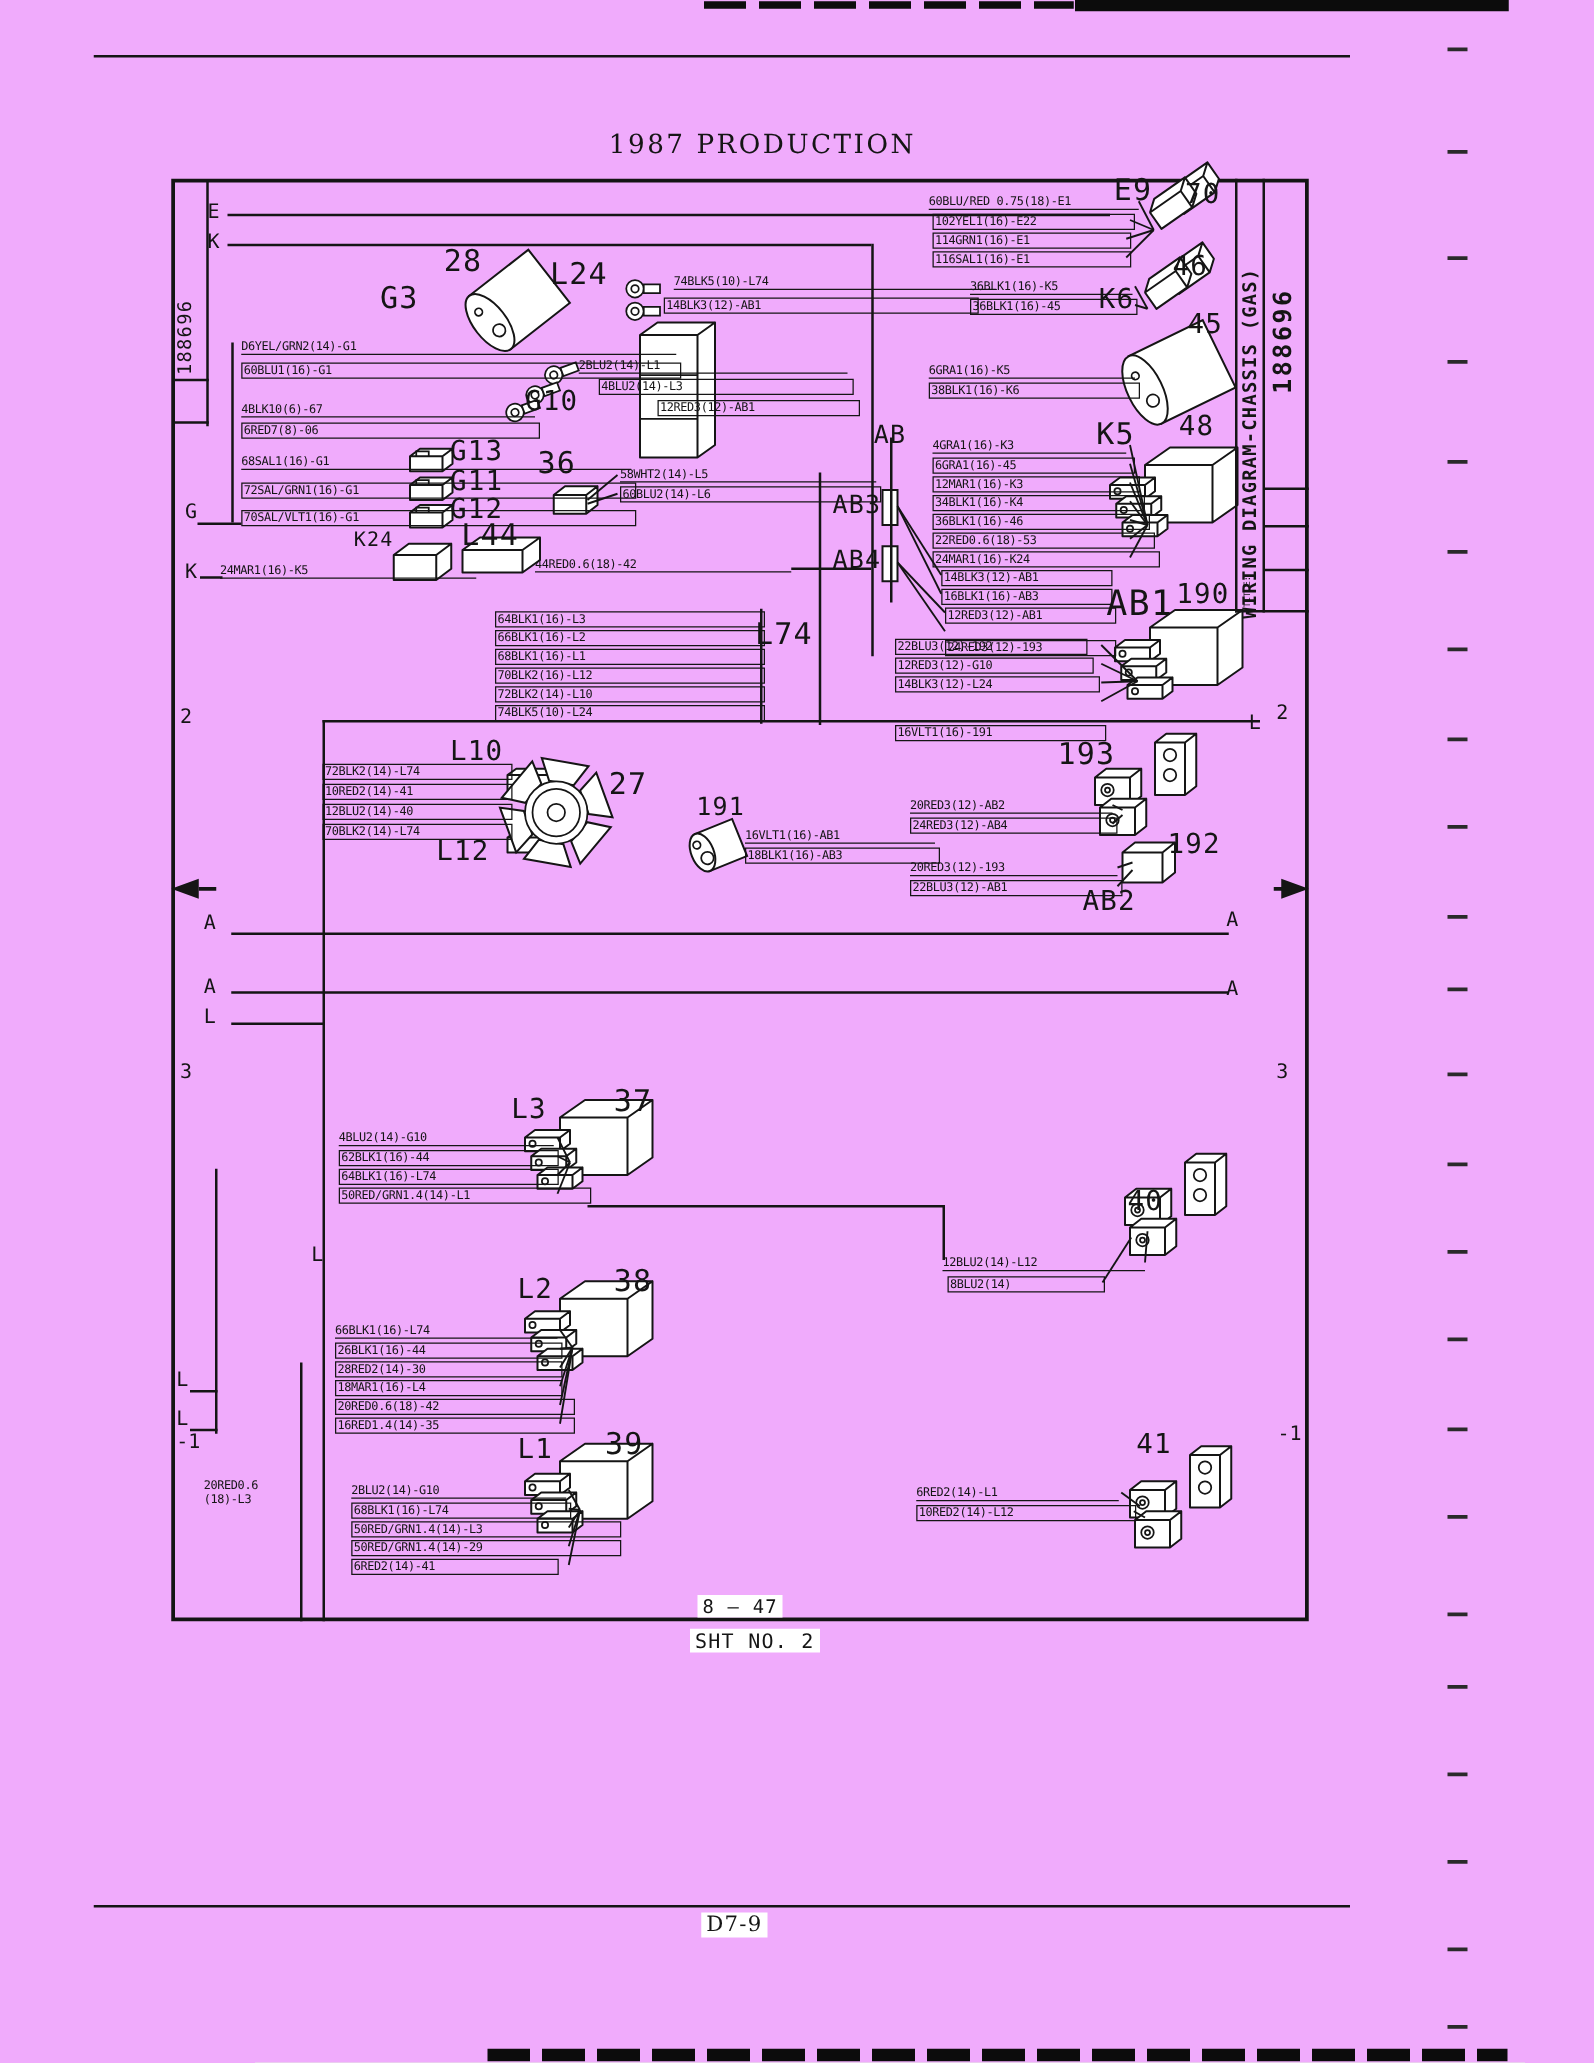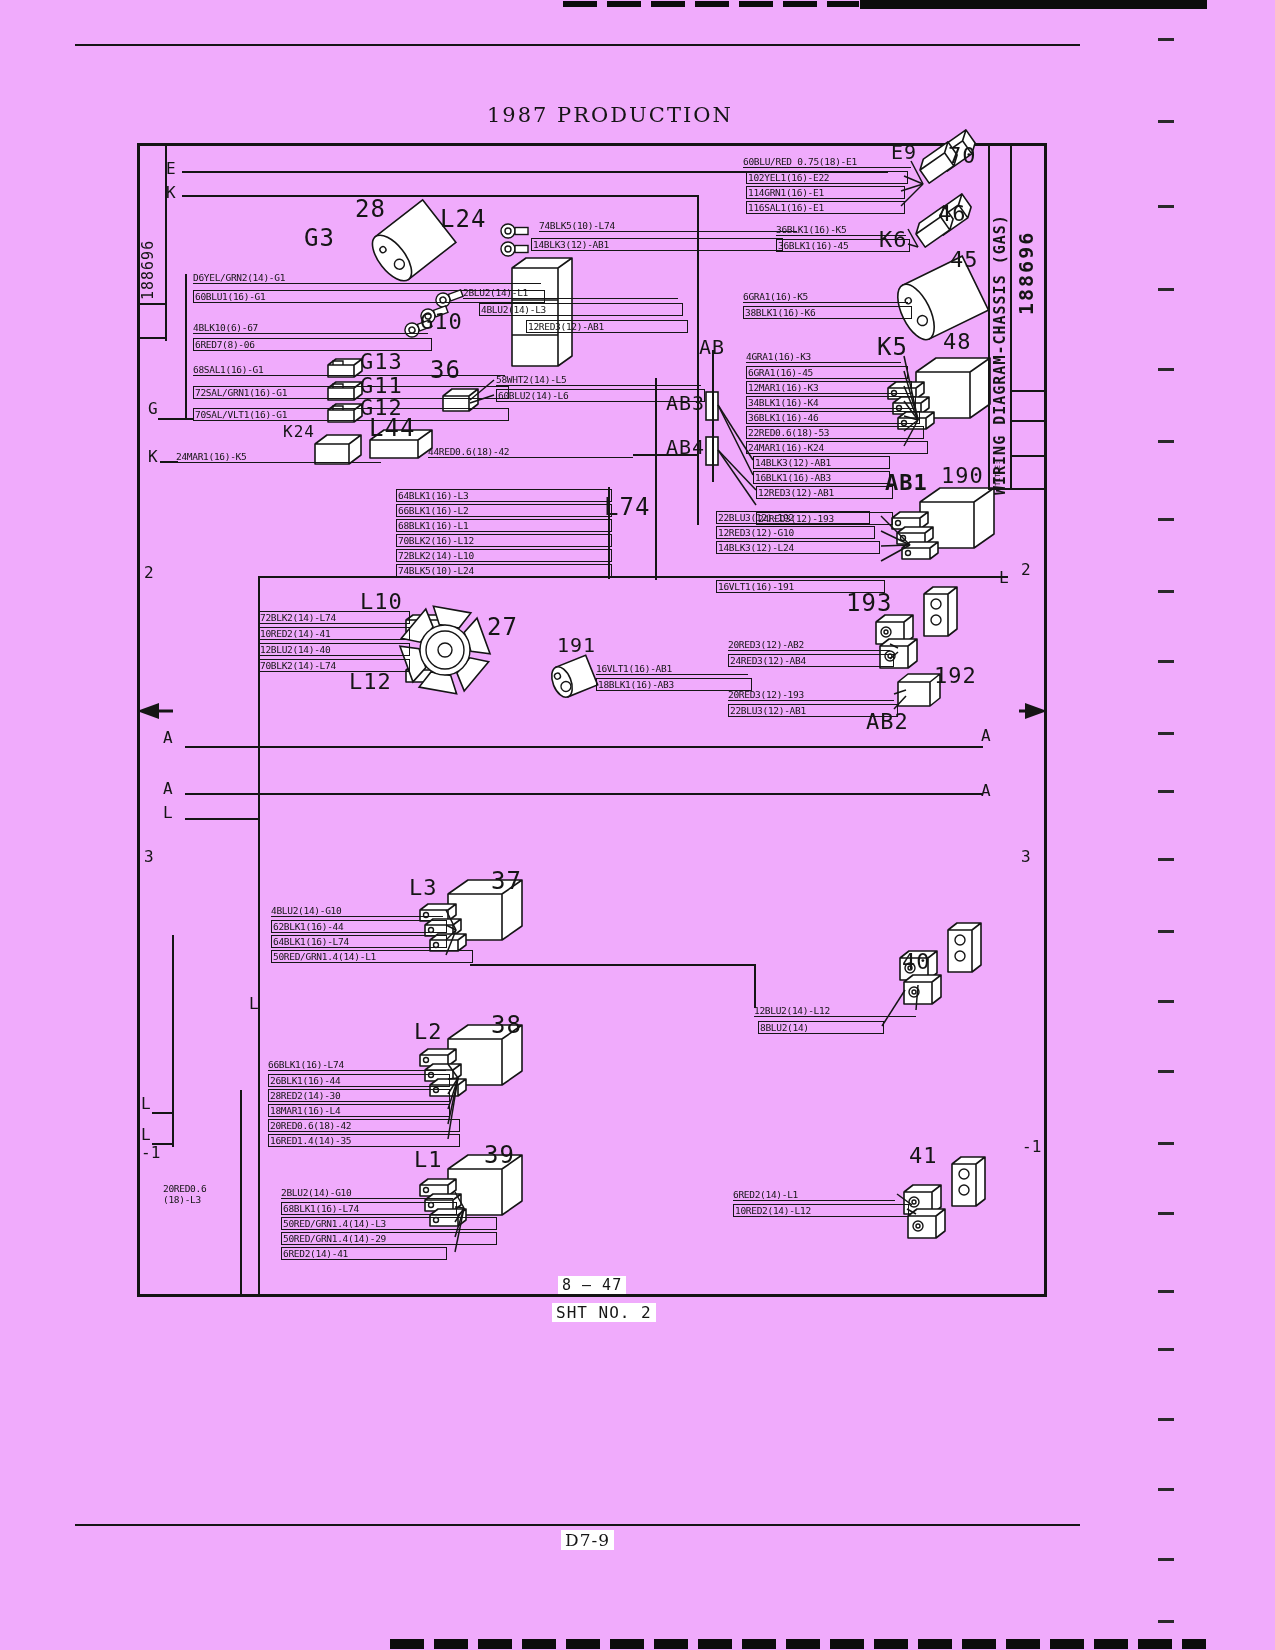--- a/index.html
+++ b/index.html
@@ -312,31 +312,31 @@
     <div class="wl boxed" style="left: 268px; top: 1119px; width: 188px;">20RED0.6(18)-42</div>
     <div class="wl boxed" style="left: 268px; top: 1134px; width: 188px;">16RED1.4(14)-35</div>
     <div class="wl" style="left: 281px; top: 1187px; width: 172px;">2BLU2(14)-G10</div>
     <div class="wl boxed" style="left: 281px; top: 1202px; width: 172px;">68BLK1(16)-L74</div>
     <div class="wl boxed" style="left: 281px; top: 1217px; width: 212px;">50RED/GRN1.4(14)-L3</div>
     <div class="wl boxed" style="left: 281px; top: 1232px; width: 212px;">50RED/GRN1.4(14)-29</div>
     <div class="wl boxed" style="left: 281px; top: 1247px; width: 162px;">6RED2(14)-41</div>
     <div class="wl" style="left: 733px; top: 1189px; width: 162px;">6RED2(14)-L1</div>
     <div class="wl boxed" style="left: 733px; top: 1204px; width: 172px;">10RED2(14)-L12</div>
     <div class="wl plain" style="left: 163px; top: 1183px; width: 54px;">20RED0.6 (18)-L3</div>
-    <div class="cl" style="left: 891px; top: 142px; font-size: 20px;">E9</div>
+    <div class="cl" style="left: 891px; top: 142px; font-size: 24px;">E9</div>
     <div class="cl" style="left: 948px; top: 145px; font-size: 22px; text-align: center;">70</div>
     <div class="cl" style="left: 879px; top: 213px; font-size: 22px; margin-top: 16px;">K6</div>
     <div class="cl" style="left: 938px; top: 203px; font-size: 22px;">46</div>
     <div class="cl" style="left: 950px; top: 249px; font-size: 22px;">45</div>
     <div class="cl" style="left: 877px; top: 337px; font-size: 24px;">K5</div>
     <div class="cl" style="left: 943px; top: 331px; font-size: 22px;">48</div>
     <div class="cl" style="left: 699px; top: 337px; font-size: 20px;">AB</div>
     <div class="cl" style="left: 666px; top: 393px; font-size: 20px;">AB3</div>
     <div class="cl" style="left: 666px; top: 437px; font-size: 20px;">AB4</div>
-    <div class="cl" style="left: 885px; top: 472px; font-size: 22px; font-weight: bold;">AB1</div>
+    <div class="cl" style="left: 885px; top: 472px; font-size: 28px;">AB1</div>
     <div class="cl" style="left: 941px; top: 465px; font-size: 22px;">190</div>
     <div class="cl" style="left: 304px; top: 228px; font-size: 24px;">G3</div>
     <div class="cl" style="left: 355px; top: 199px; font-size: 24px;">28</div>
     <div class="cl" style="left: 440px; top: 209px; font-size: 24px;">L24</div>
     <div class="cl" style="left: 420px; top: 311px; font-size: 22px;">G10</div>
     <div class="cl" style="left: 360px; top: 351px; font-size: 22px;">G13</div>
     <div class="cl" style="left: 360px; top: 375px; font-size: 22px;">G11</div>
     <div class="cl" style="left: 360px; top: 397px; font-size: 22px;">G12</div>
     <div class="cl" style="left: 430px; top: 360px; font-size: 24px;">36</div>
     <div class="cl" style="left: 283px; top: 421px; font-size: 16px;">K24</div>

